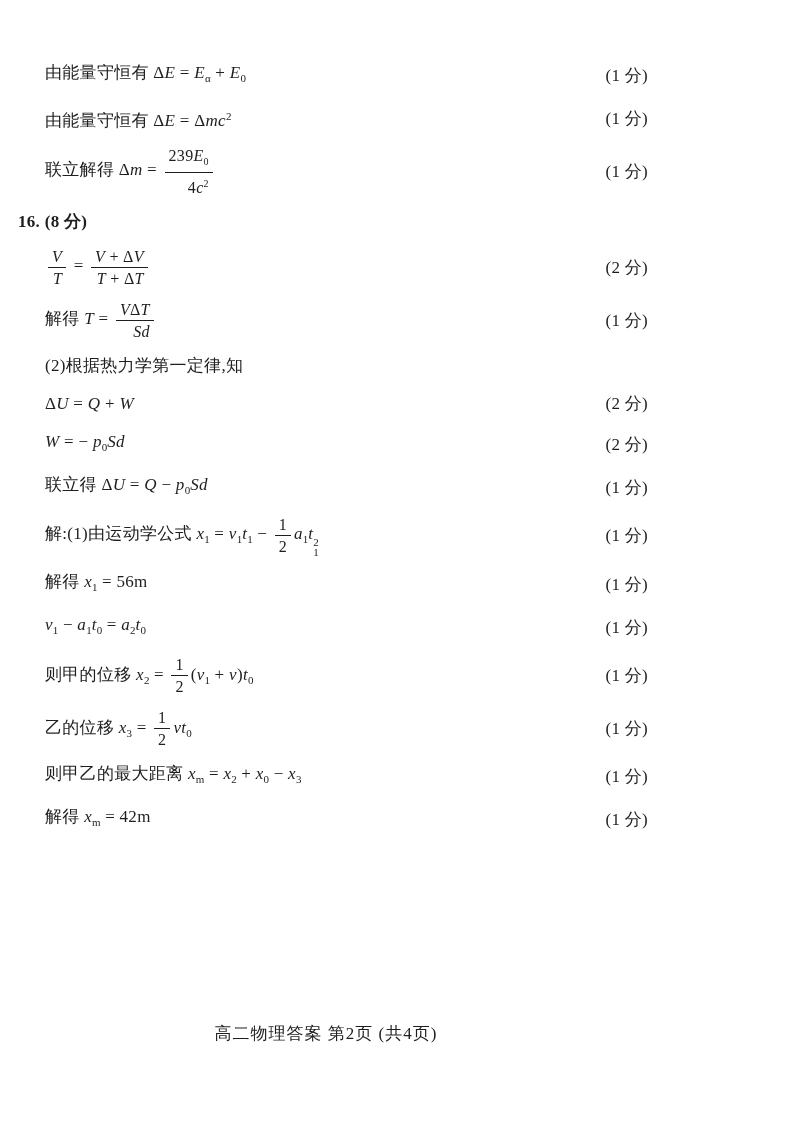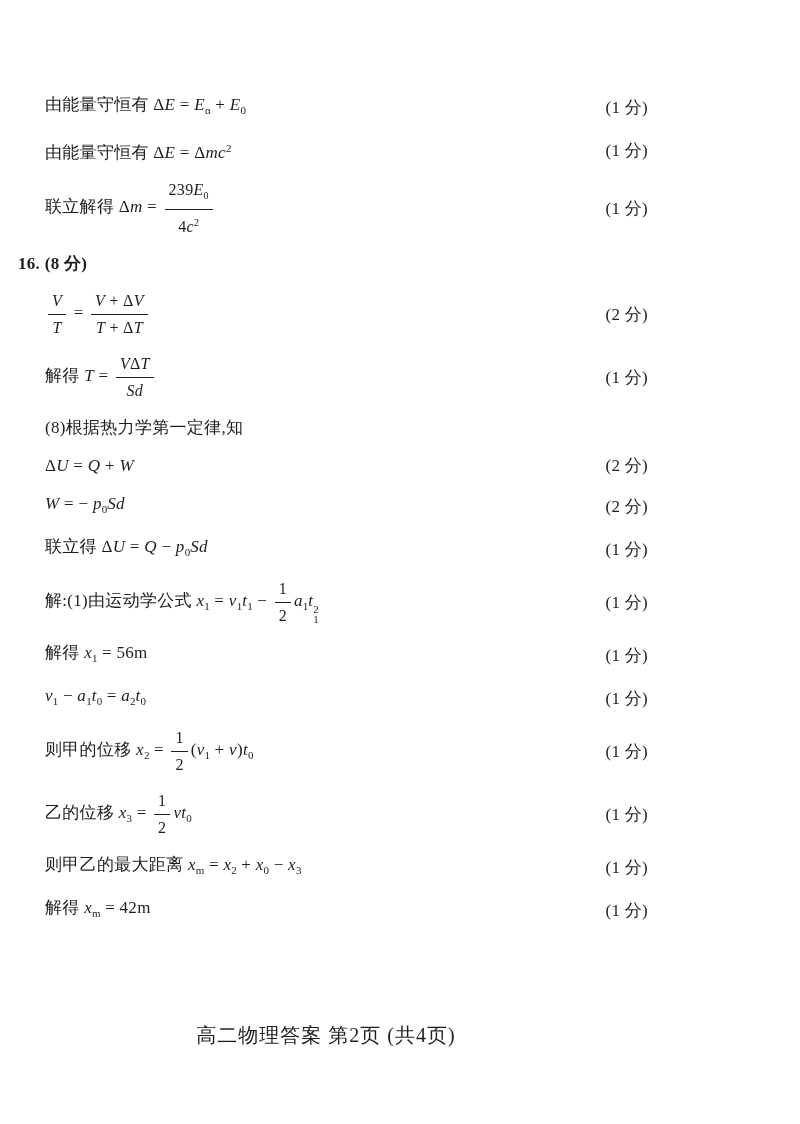--- a/index.html
+++ b/index.html
@@ -10,21 +10,21 @@
     height: 1124px;
     overflow: hidden;
     font-family: "Liberation Serif", "DejaVu Serif", serif;
     color: #1e1e1e;
   }
   #page {
     position: relative;
     width: 660px;
     height: 1124px;
     margin: 0;
-    padding: 92px 0 0 0;
+    padding: 60px 0 0 0;
     box-sizing: border-box;
   }
   .line {
     position: relative;
     display: block;
     margin: 0 0 12px 45px;
     font-size: 17px;
     line-height: 26px;
     white-space: pre;
     letter-spacing: 0.3px;
@@ -40,24 +40,24 @@
     font-style: italic;
   }
   sub.r-sub, sup.r-sup {
     font-size: 11px;
     letter-spacing: 0;
   }
   sub.r-sub { vertical-align: -4px; }
   sup.r-sup { vertical-align: 6px; }
   .frac {
     display: inline-block;
-    text-align: center;
+    text-align: right;
     vertical-align: middle;
     margin: 0 3px;
-    line-height: 24px;
+    line-height: 19px;
     font-size: 16px;
   }
   .frac .num {
     display: block;
     padding: 0 4px 1px 4px;
     border-bottom: 1.2px solid #1e1e1e;
   }
   .frac .den {
     display: block;
     padding: 1px 4px 0 4px;
@@ -79,37 +79,37 @@
     font-size: 17px;
     line-height: 24px;
     white-space: pre;
   }
   #footer {
     position: absolute;
     left: 0;
     top: 1022px;
     width: 652px;
     text-align: center;
-    font-size: 20px;
+    font-size: 17px;
     color: #1e1e1e;
     letter-spacing: 1px;
   }
 </style>
 </head>
 <body>
 
 <div id="page">
   <div id="answer-lines">
       <div class="line body"><span class="content"><span class="r-text">由能量守恒有 </span><span class="r-n">Δ</span><span class="r-i">E</span><span class="r-n"> = </span><span class="r-i">E</span><sub class="r-sub">α</sub><span class="r-n"> + </span><span class="r-i">E</span><sub class="r-sub">0</sub></span><span class="score">(1 分)</span></div>
       <div class="line body"><span class="content"><span class="r-text">由能量守恒有 </span><span class="r-n">Δ</span><span class="r-i">E</span><span class="r-n"> = Δ</span><span class="r-i">mc</span><sup class="r-sup">2</sup></span><span class="score">(1 分)</span></div>
       <div class="line body"><span class="content"><span class="r-text">联立解得 </span><span class="r-n">Δ</span><span class="r-i">m</span><span class="r-n"> = </span><span class="frac"><span class="num"><span class="r-n">239</span><span class="r-i">E</span><sub class="r-sub">0</sub></span><span class="den"><span class="r-n">4</span><span class="r-i">c</span><sup class="r-sup">2</sup></span></span></span><span class="score">(1 分)</span></div>
       <div class="line section"><span class="content"><span class="r-text">16. (8 分)</span></span></div>
       <div class="line body"><span class="content"><span class="frac"><span class="num"><span class="r-i">V</span></span><span class="den"><span class="r-i">T</span></span></span><span class="r-n"> = </span><span class="frac"><span class="num"><span class="r-i">V</span><span class="r-n"> + Δ</span><span class="r-i">V</span></span><span class="den"><span class="r-i">T</span><span class="r-n"> + Δ</span><span class="r-i">T</span></span></span></span><span class="score">(2 分)</span></div>
       <div class="line body"><span class="content"><span class="r-text">解得 </span><span class="r-i">T</span><span class="r-n"> = </span><span class="frac"><span class="num"><span class="r-i">V</span><span class="r-n">Δ</span><span class="r-i">T</span></span><span class="den"><span class="r-i">Sd</span></span></span></span><span class="score">(1 分)</span></div>
-      <div class="line body"><span class="content"><span class="r-text">(8)根据热力学第一定律,知</span></span></div>
+      <div class="line body"><span class="content"><span class="r-text">(2)根据热力学第一定律,知</span></span></div>
       <div class="line body"><span class="content"><span class="r-n">Δ</span><span class="r-i">U</span><span class="r-n"> = </span><span class="r-i">Q</span><span class="r-n"> + </span><span class="r-i">W</span></span><span class="score">(2 分)</span></div>
       <div class="line body"><span class="content"><span class="r-i">W</span><span class="r-n"> = − </span><span class="r-i">p</span><sub class="r-sub">0</sub><span class="r-i">Sd</span></span><span class="score">(2 分)</span></div>
       <div class="line body"><span class="content"><span class="r-text">联立得 </span><span class="r-n">Δ</span><span class="r-i">U</span><span class="r-n"> = </span><span class="r-i">Q</span><span class="r-n"> − </span><span class="r-i">p</span><sub class="r-sub">0</sub><span class="r-i">Sd</span></span><span class="score">(1 分)</span></div>
       <div class="line body"><span class="content"><span class="r-text">解:(1)由运动学公式 </span><span class="r-i">x</span><sub class="r-sub">1</sub><span class="r-n"> = </span><span class="r-i">v</span><sub class="r-sub">1</sub><span class="r-i">t</span><sub class="r-sub">1</sub><span class="r-n"> − </span><span class="frac"><span class="num"><span class="r-n">1</span></span><span class="den"><span class="r-n">2</span></span></span><span class="r-i">a</span><sub class="r-sub">1</sub><span class="r-i">t</span><span class="subsup"><span>2</span><span>1</span></span></span><span class="score">(1 分)</span></div>
       <div class="line body"><span class="content"><span class="r-text">解得 </span><span class="r-i">x</span><sub class="r-sub">1</sub><span class="r-n"> = 56m</span></span><span class="score">(1 分)</span></div>
       <div class="line body"><span class="content"><span class="r-i">v</span><sub class="r-sub">1</sub><span class="r-n"> − </span><span class="r-i">a</span><sub class="r-sub">1</sub><span class="r-i">t</span><sub class="r-sub">0</sub><span class="r-n"> = </span><span class="r-i">a</span><sub class="r-sub">2</sub><span class="r-i">t</span><sub class="r-sub">0</sub></span><span class="score">(1 分)</span></div>
       <div class="line body"><span class="content"><span class="r-text">则甲的位移 </span><span class="r-i">x</span><sub class="r-sub">2</sub><span class="r-n"> = </span><span class="frac"><span class="num"><span class="r-n">1</span></span><span class="den"><span class="r-n">2</span></span></span><span class="r-n">(</span><span class="r-i">v</span><sub class="r-sub">1</sub><span class="r-n"> + </span><span class="r-i">v</span><span class="r-n">)</span><span class="r-i">t</span><sub class="r-sub">0</sub></span><span class="score">(1 分)</span></div>
       <div class="line body"><span class="content"><span class="r-text">乙的位移 </span><span class="r-i">x</span><sub class="r-sub">3</sub><span class="r-n"> = </span><span class="frac"><span class="num"><span class="r-n">1</span></span><span class="den"><span class="r-n">2</span></span></span><span class="r-i">vt</span><sub class="r-sub">0</sub></span><span class="score">(1 分)</span></div>
       <div class="line body"><span class="content"><span class="r-text">则甲乙的最大距离 </span><span class="r-i">x</span><sub class="r-sub">m</sub><span class="r-n"> = </span><span class="r-i">x</span><sub class="r-sub">2</sub><span class="r-n"> + </span><span class="r-i">x</span><sub class="r-sub">0</sub><span class="r-n"> − </span><span class="r-i">x</span><sub class="r-sub">3</sub></span><span class="score">(1 分)</span></div>
       <div class="line body"><span class="content"><span class="r-text">解得 </span><span class="r-i">x</span><sub class="r-sub">m</sub><span class="r-n"> = 42m</span></span><span class="score">(1 分)</span></div>

